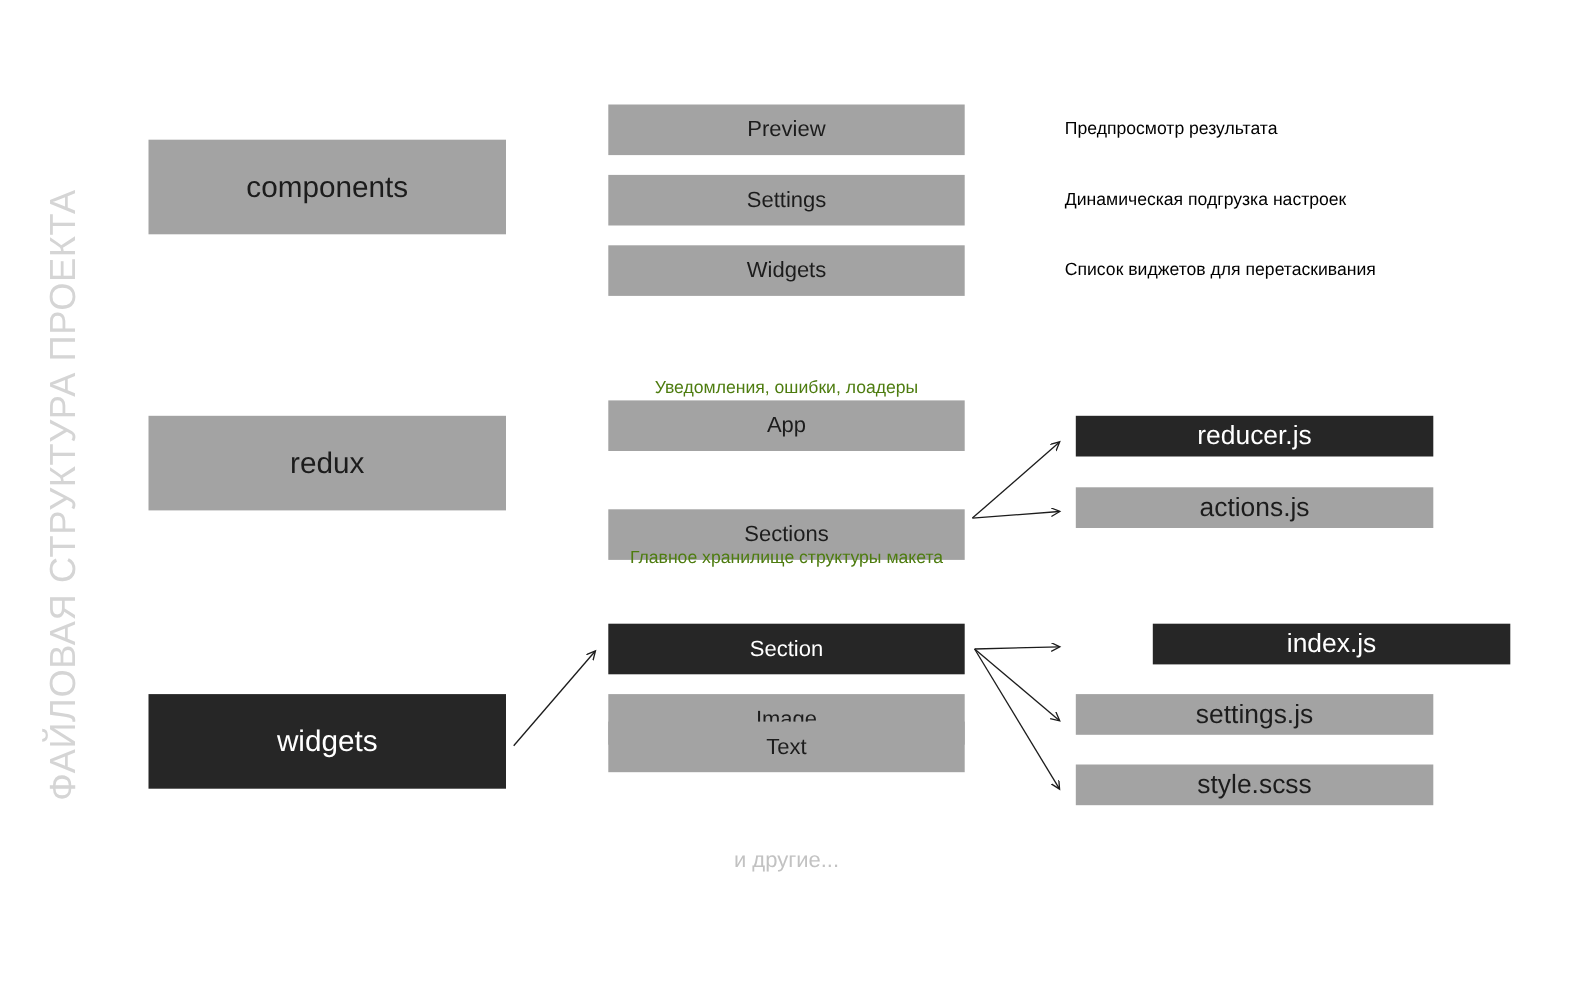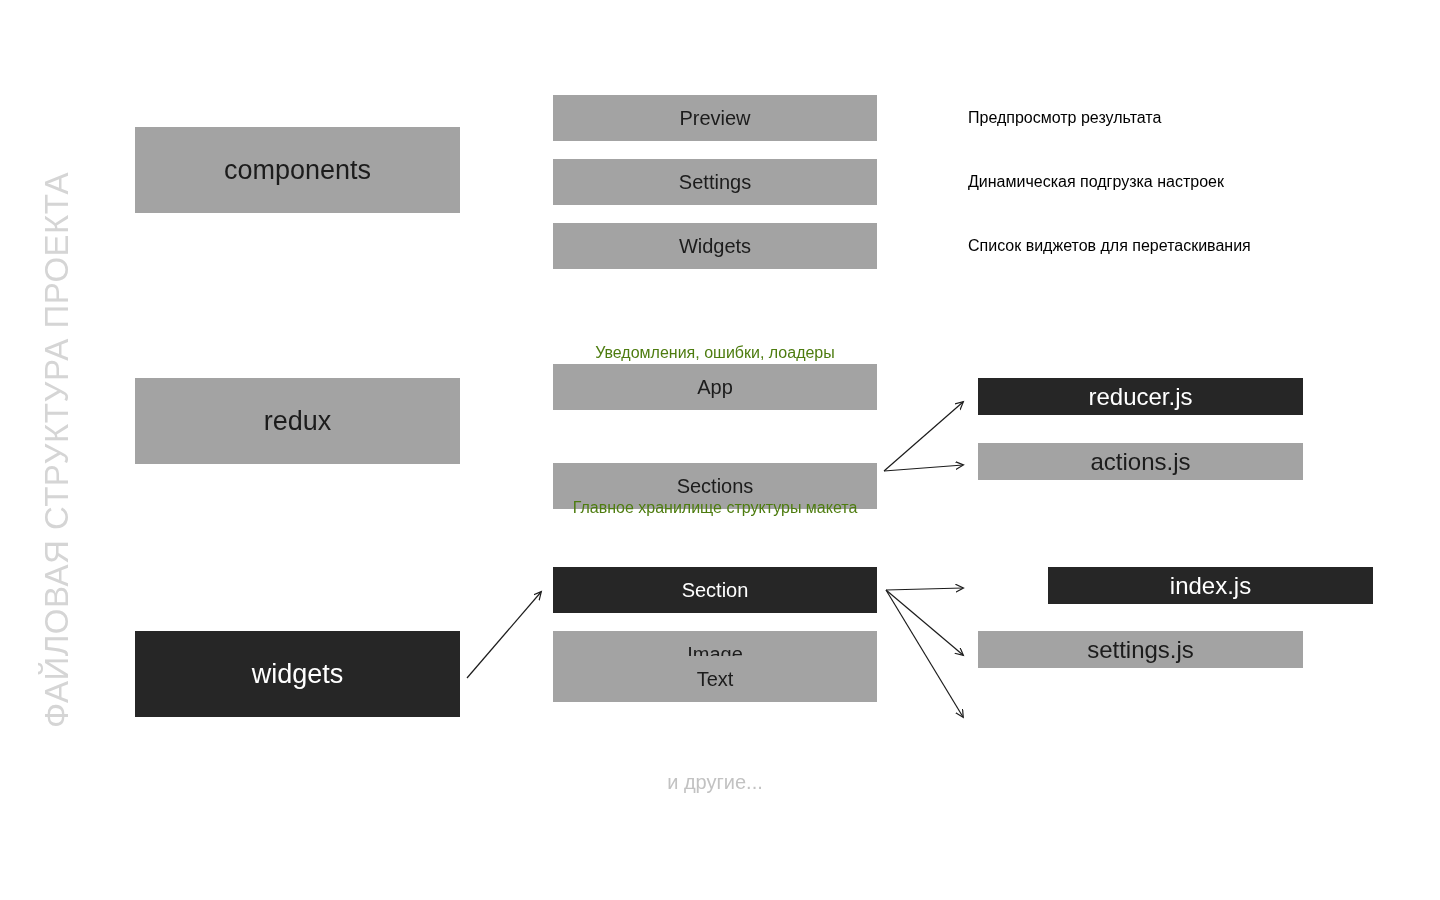--- a/index.html
+++ b/index.html
@@ -110,20 +110,21 @@
   <div class="box dark file-r" style="left:978px; top:378px;">reducer.js</div>
   <div class="box gray file-r" style="left:978px; top:443px;">actions.js</div>
 
   <div class="box dark file" style="left:553px; top:567px;text-align:center;">Section</div>
   <div class="box gray file" style="left:553px; top:631px;">Image</div>
   <div class="box gray file" style="left:553px; top:656px;">Text</div>
   <div class="more-label">и другие...</div>
 
   <div class="box dark file-r" style="left:1024px; top:567px;margin-left:24px;">index.js</div>
   <div class="box gray file-r" style="left:978px; top:631px;">settings.js</div>
+  <div class="box gray file-r" style="left:978px; top:695px;">style.scss</div>
 
   <svg class="arrows" viewBox="0 0 1440 900" xmlns="http://www.w3.org/2000/svg">
     <defs>
       <marker id="arr" markerWidth="12" markerHeight="12" refX="7.5" refY="4" orient="auto" markerUnits="userSpaceOnUse">
         <path d="M0,0 L8,4 L0,8" fill="none" stroke="#1c1c1c" stroke-width="1.2"></path>
       </marker>
     </defs>
     <line x1="467" y1="678" x2="541" y2="592" stroke="#1c1c1c" stroke-width="1.2" marker-end="url(#arr)"></line>
     <line x1="884" y1="471" x2="963" y2="402" stroke="#1c1c1c" stroke-width="1.2" marker-end="url(#arr)"></line>
     <line x1="884" y1="471" x2="963" y2="465" stroke="#1c1c1c" stroke-width="1.2" marker-end="url(#arr)"></line>

